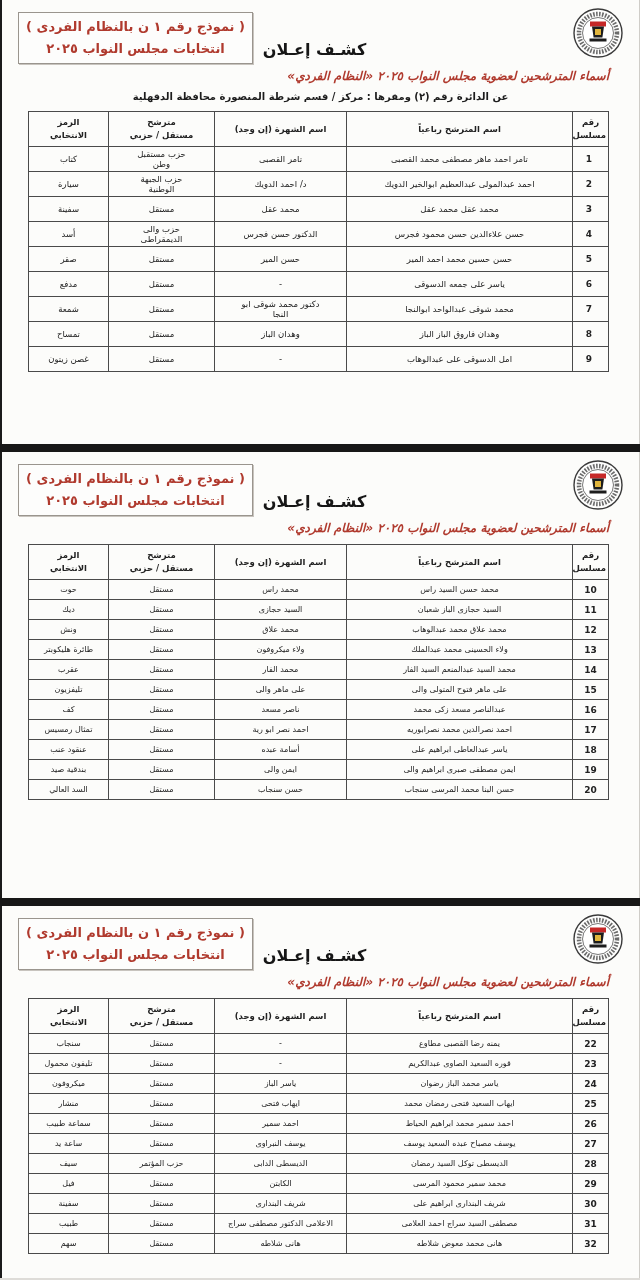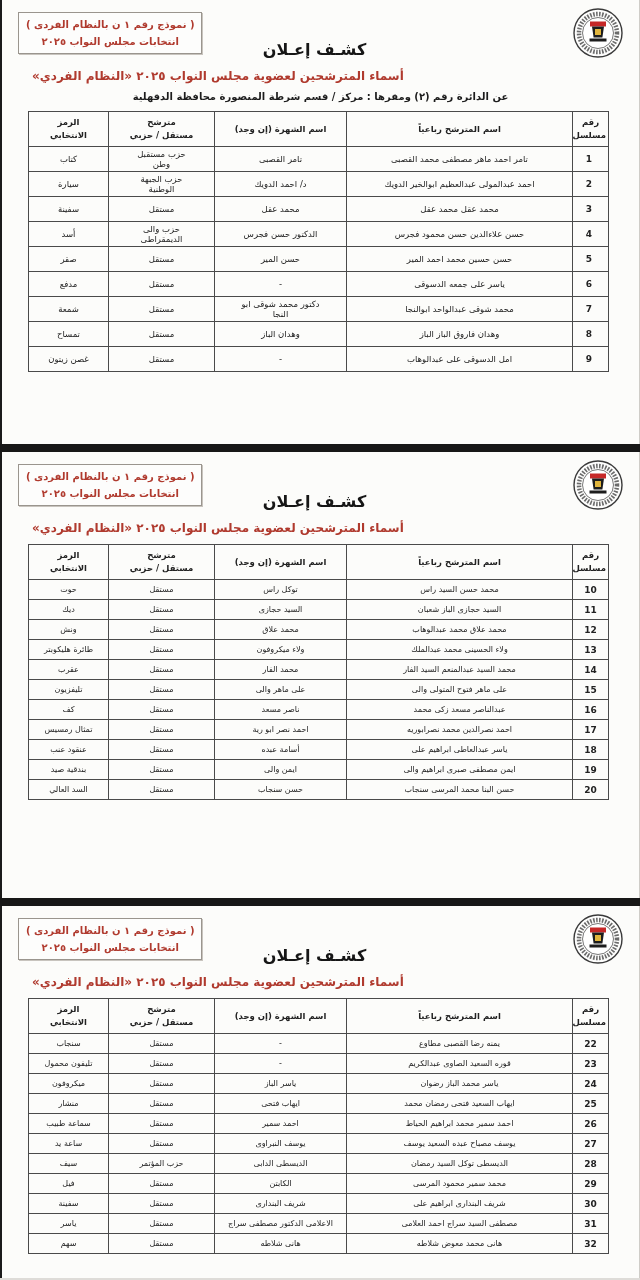--- a/index.html
+++ b/index.html
@@ -22,46 +22,47 @@
   .page-2{height:446px;}
   .page-3{height:372px;}
   .separator{height:8px;background:#171717;}
   .corner-note{
     position:absolute;
     top:12px;left:16px;
     border:1px solid #9a958e;
     box-shadow:1px 1px 0 #c8c4be;
     background:#fdfdfc;
     padding:3px 7px;
-    font-size:10px;
+    font-size:13px;
     font-weight:bold;
     color:#b03a2e;
     text-align:center;
     white-space:pre-line;
     line-height:1.7;
     direction:rtl;
   }
   .emblem{
     position:absolute;
     top:8px;right:16px;
     width:50px;height:50px;
   }
   .doc-title{
     text-align:center;
     font-size:16px;
     font-weight:bold;
     color:#161616;
     margin:34px 12px 0 0;
   }
   .doc-subtitle{
-    text-align:left;
+    text-align:right;
     font-size:12px;
     font-weight:bold;
     color:#b03a2e;
     margin:10px 0 0 0;
+    font-style:italic;
   }
   .doc-district{
     text-align:center;
     font-size:10px;
     font-weight:bold;
     color:#1c1c1c;
     margin:8px 0 0 0;
   }
   table.candidates{
     width:100%;
@@ -231,21 +232,21 @@
         <th>مترشح
 مستقل / حزبي</th>
         <th>الرمز
 الانتخابي</th>
       </tr>
     </thead>
     <tbody>
         <tr>
           <td>10</td>
           <td>محمد حسن السيد راس</td>
-          <td>توكل راس</td>
+          <td>محمد راس</td>
           <td>مستقل</td>
           <td>حوت</td>
         </tr>
         <tr>
           <td>11</td>
           <td>السيد حجازى الباز شعبان</td>
           <td>السيد حجازى</td>
           <td>مستقل</td>
           <td>ديك</td>
         </tr>
@@ -414,21 +415,21 @@
           <td>شريف البندارى ابراهيم على</td>
           <td>شريف البندارى</td>
           <td>مستقل</td>
           <td>سفينة</td>
         </tr>
         <tr>
           <td>31</td>
           <td>مصطفى السيد سراج احمد العلامى</td>
           <td>الاعلامى الدكتور مصطفى سراج</td>
           <td>مستقل</td>
-          <td>ياسر</td>
+          <td>طبيب</td>
         </tr>
         <tr>
           <td>32</td>
           <td>هانى محمد معوض شلاطه</td>
           <td>هانى شلاطه</td>
           <td>مستقل</td>
           <td>سهم</td>
         </tr>
       </tbody>
   </table>

